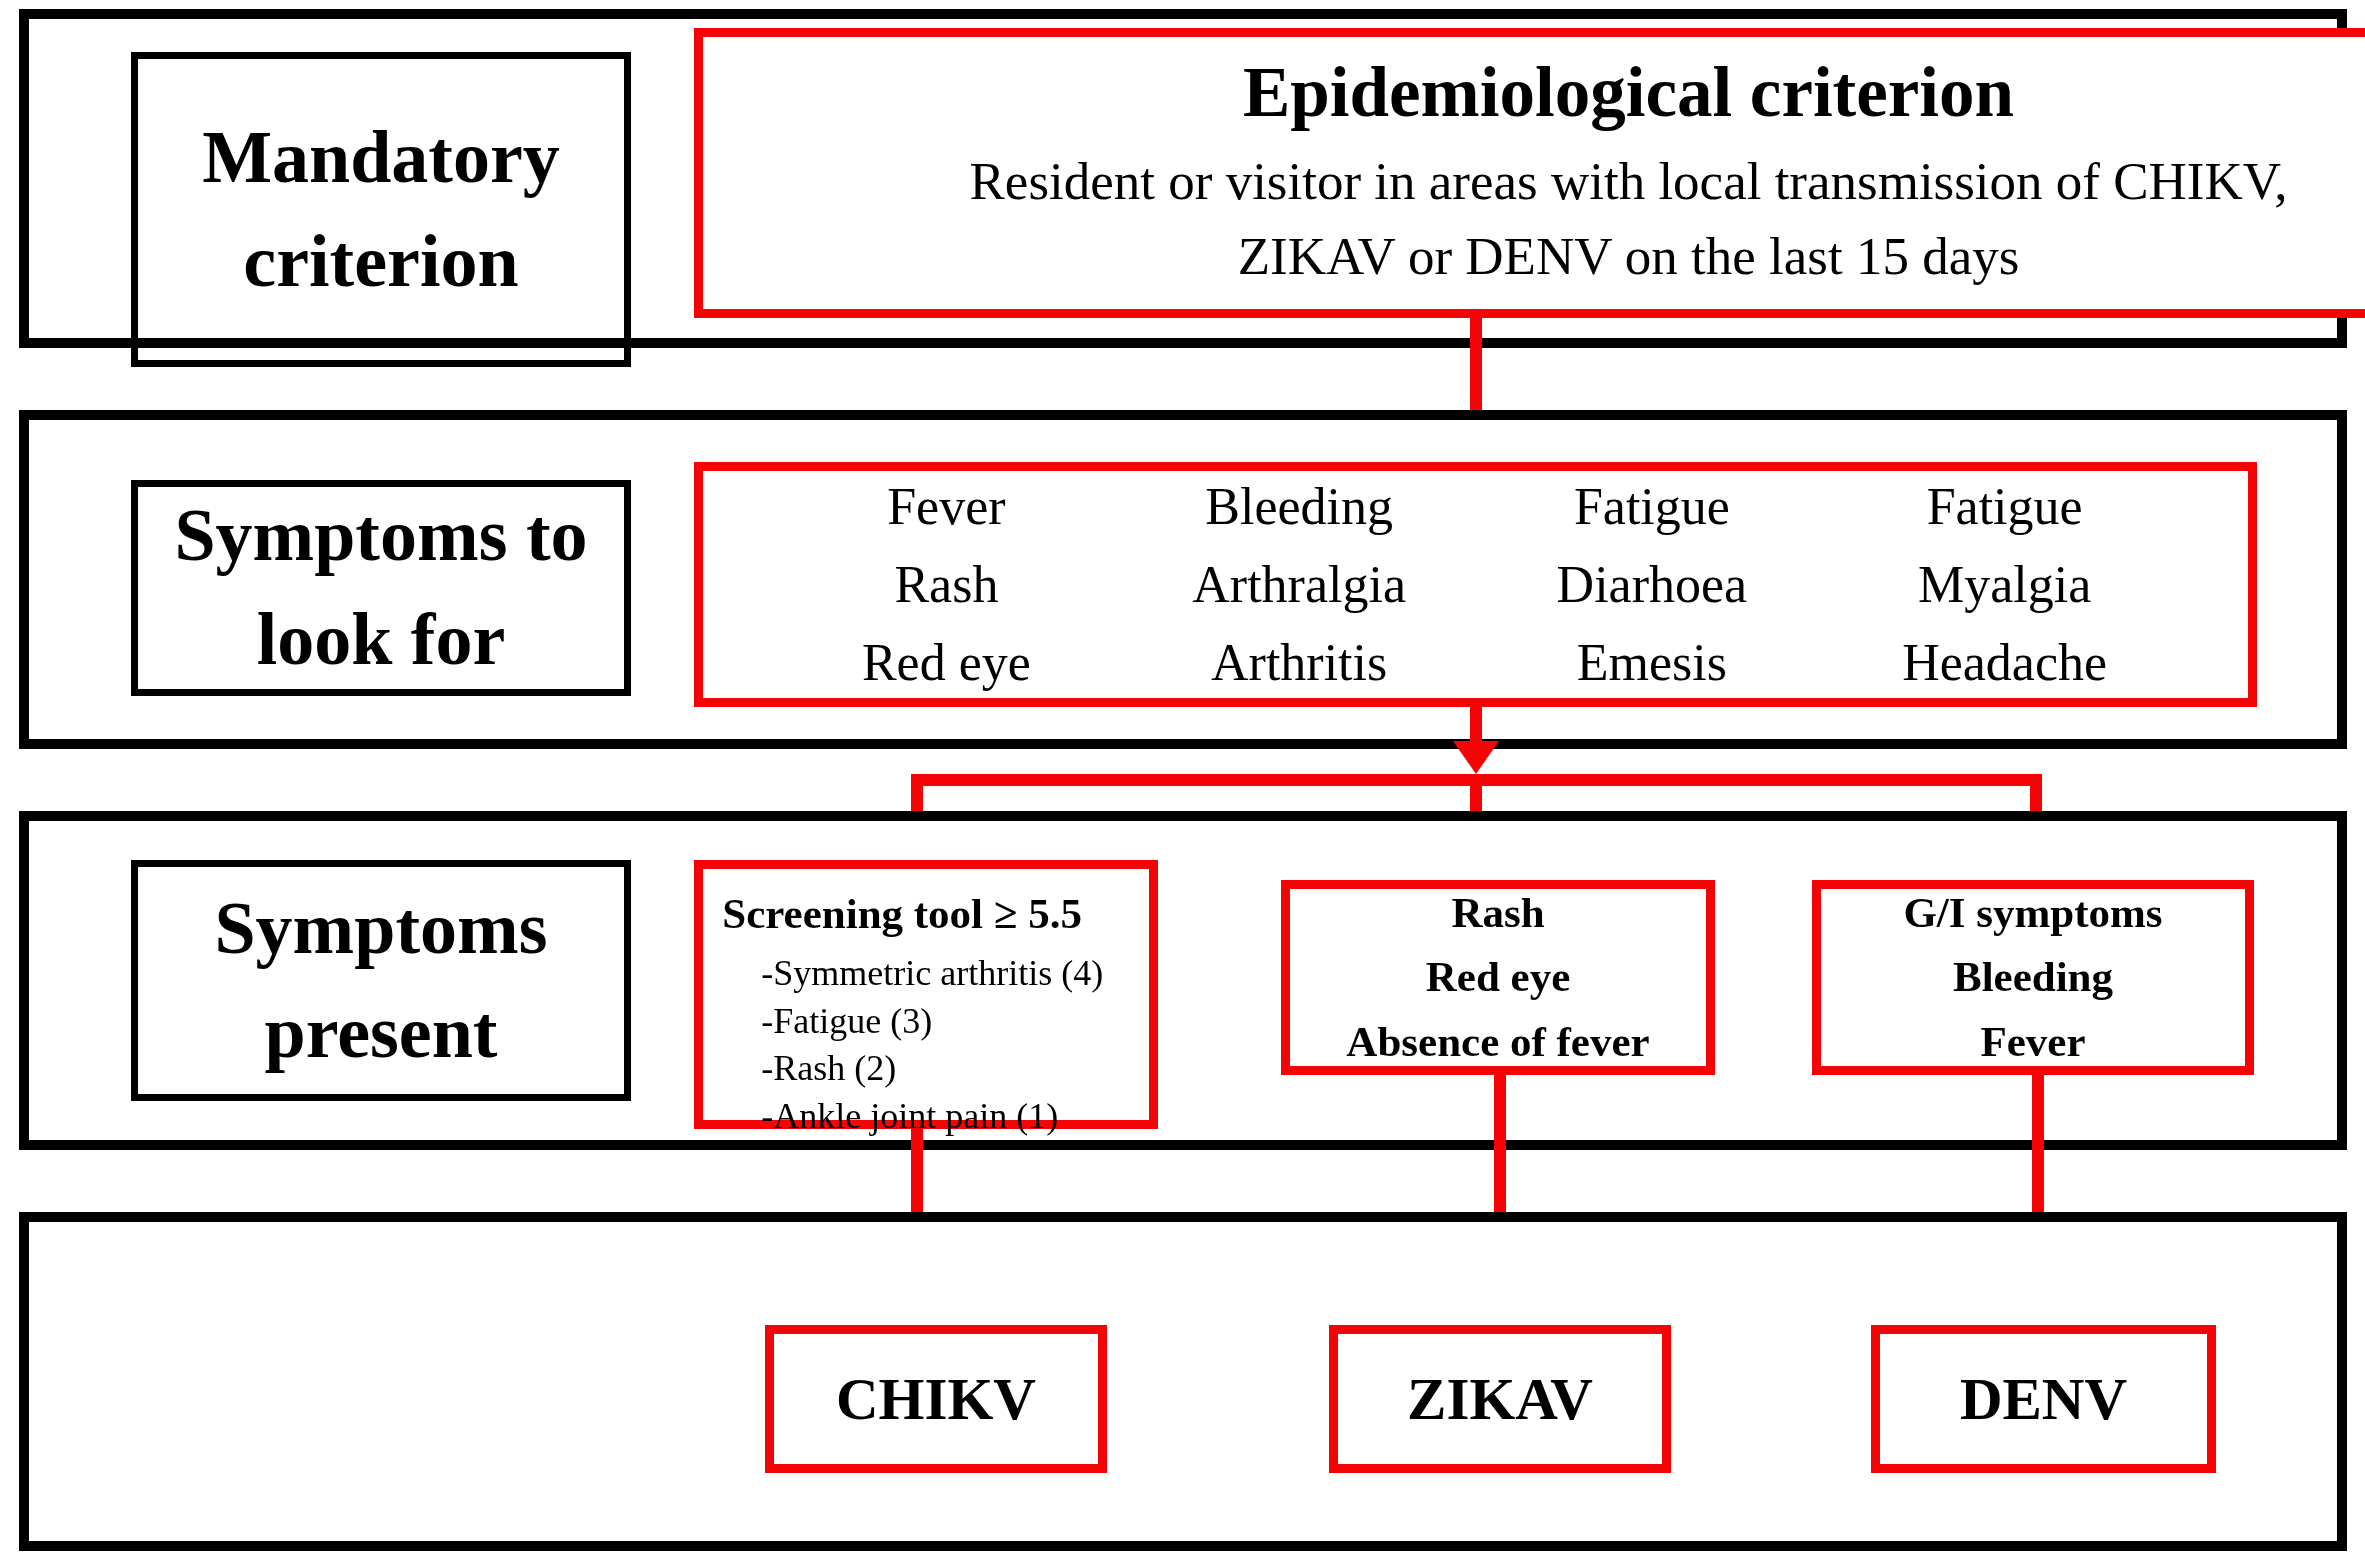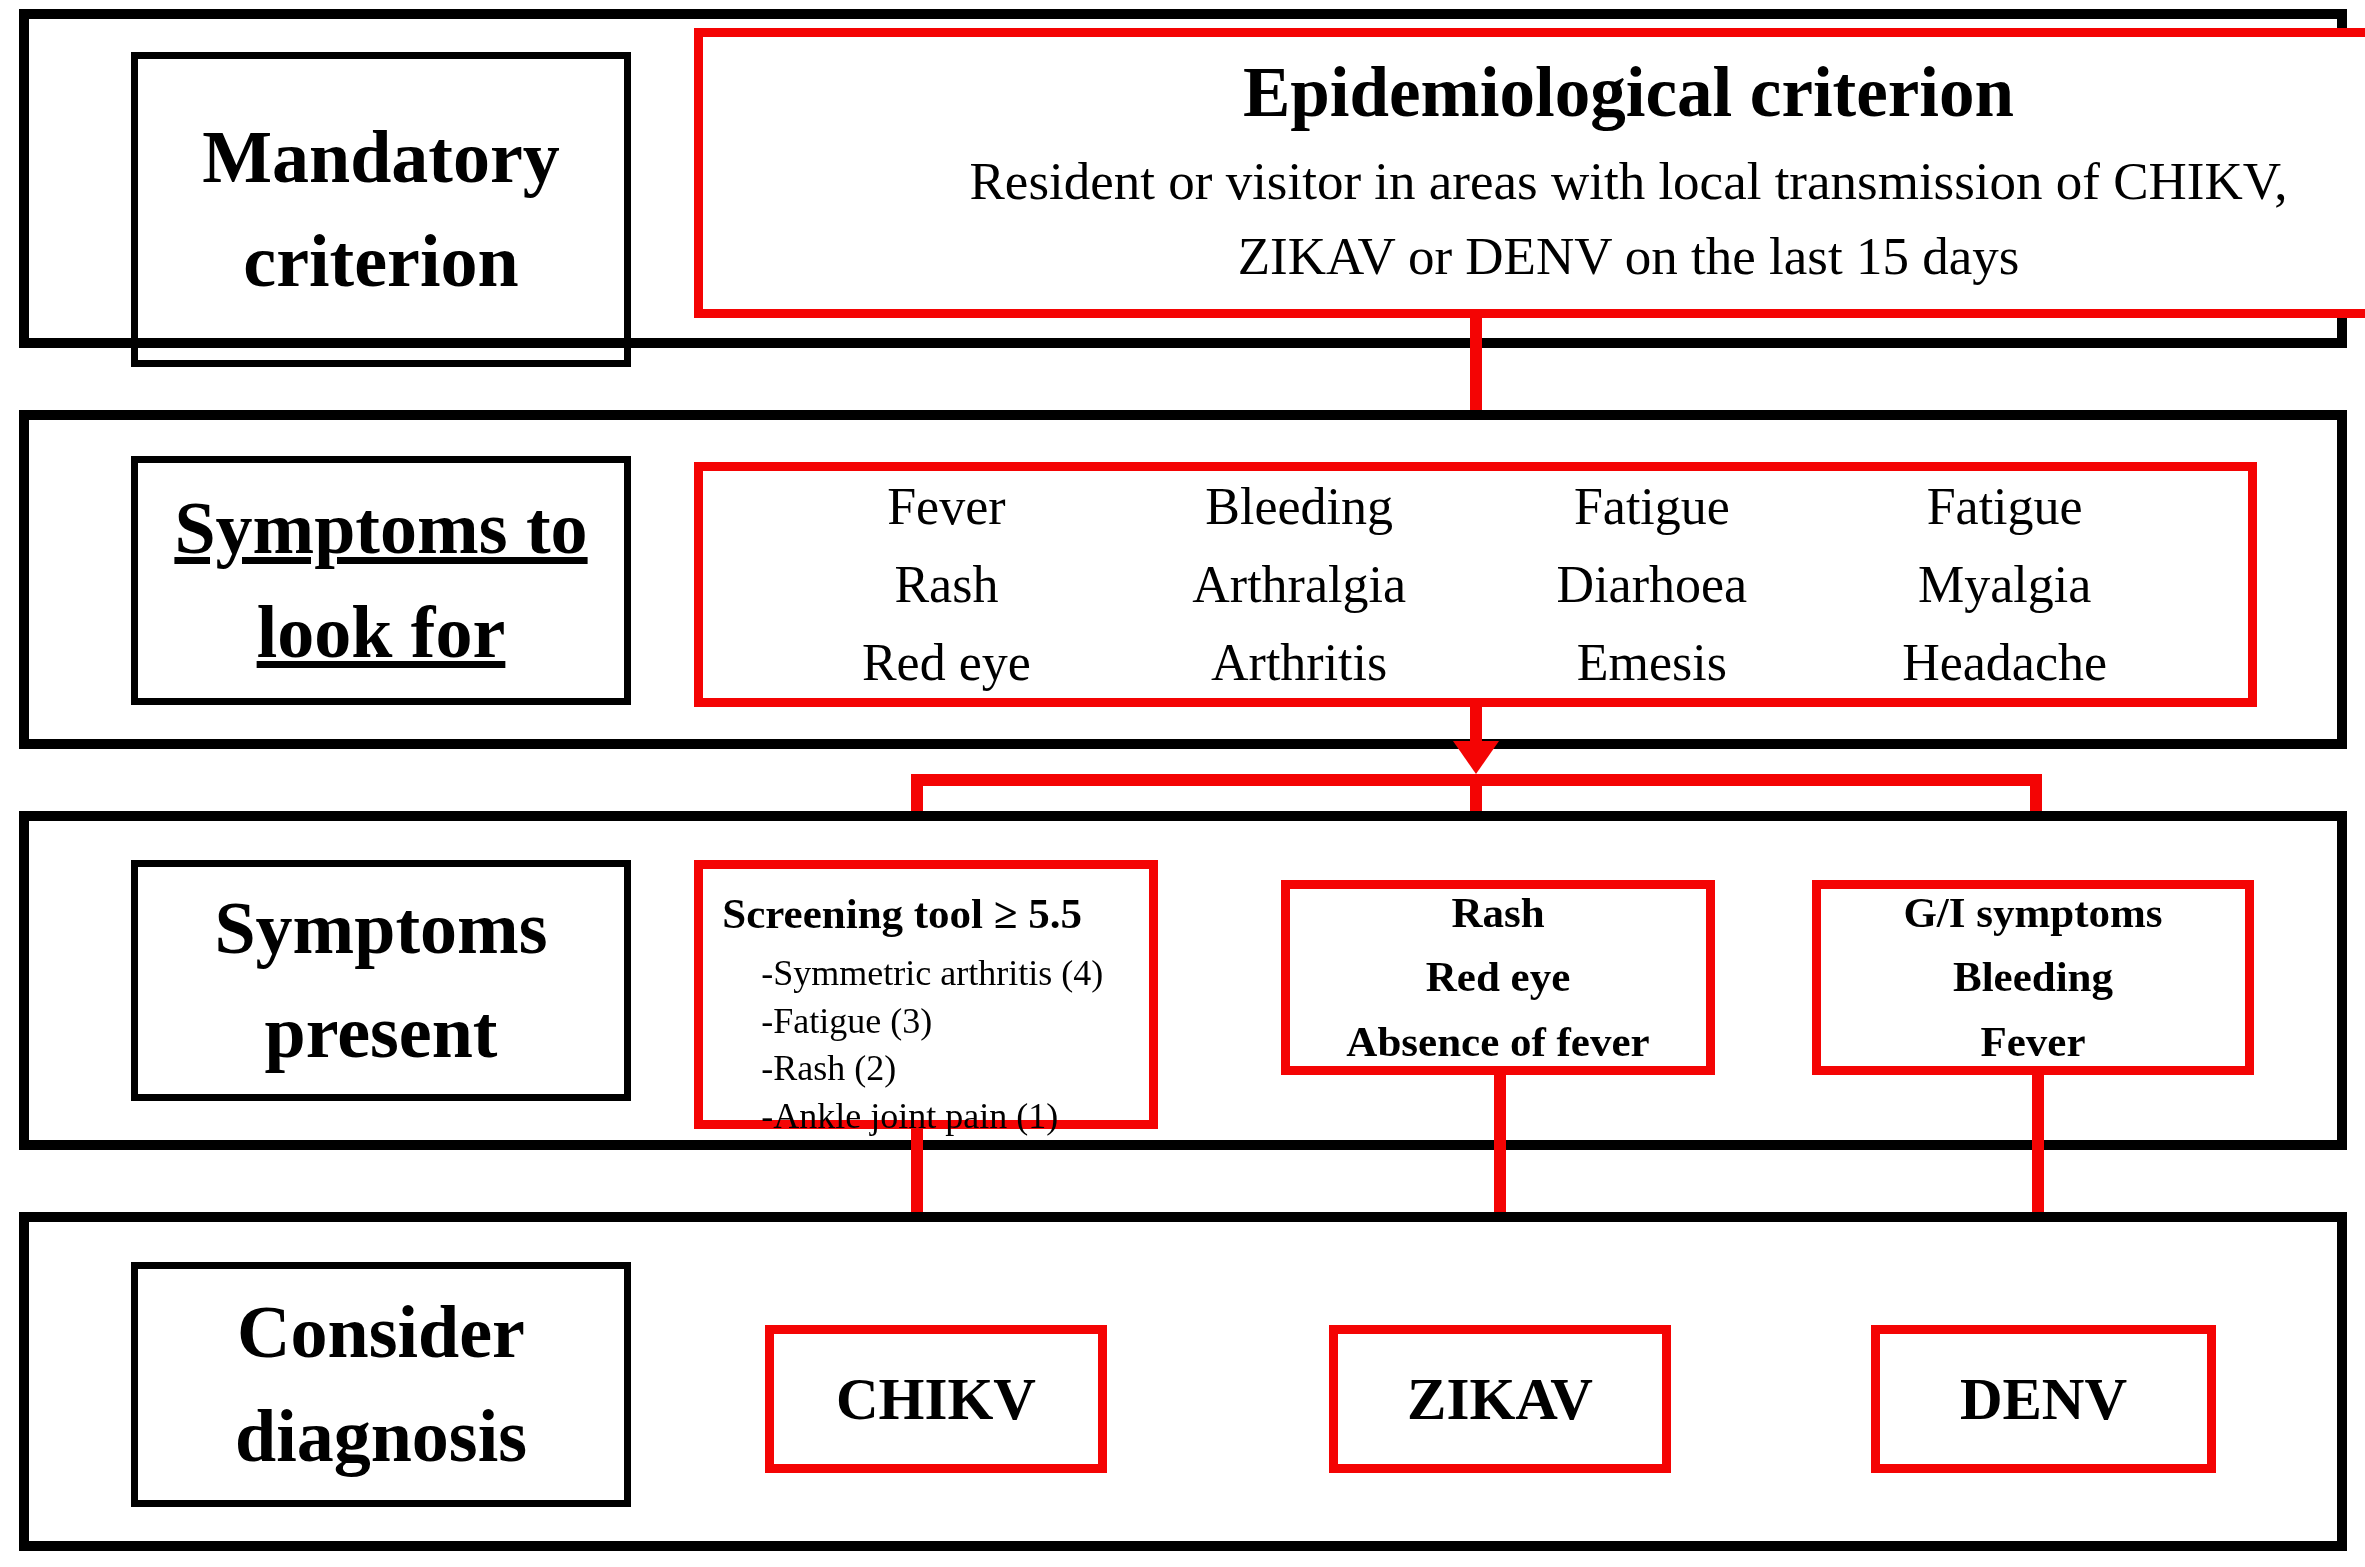--- a/index.html
+++ b/index.html
@@ -97,21 +97,21 @@
     <div class="epi-title">Epidemiological criterion</div>
     <div class="epi-body">Resident or visitor in areas with local transmission of CHIKV,</div>
     <div class="epi-body">ZIKAV or DENV on the last 15 days</div>
   </div>
 
   <div class="arrow-shaft" style="left:1470px;top:318px;height:111px;"></div>
   <div class="arrow-head" style="left:1453px;top:429px;"></div>
 
   <div class="band" style="left:18.6px;top:410px;width:2328px;height:339px;"></div>
 
-  <div class="label-box" style="left:131px;top:456px;width:500px;height:249px;text-decoration:underline;">
+  <div class="label-box" style="left:131px;top:480px;width:500px;height:216px;">
     <span>Symptoms to look for</span>
   </div>
 
   <div class="red-box symptoms-grid" style="left:694px;top:462px;width:1563px;height:245px;">
     <div class="symptom-col">
       <div>Fever</div>
       <div>Rash</div>
       <div>Red eye</div>
     </div>
     <div class="symptom-col">
@@ -175,23 +175,20 @@
   <div class="arrow-head" style="left:894px;top:1293px;"></div>
 
   <div class="arrow-shaft" style="left:1494px;top:1075px;height:218px;"></div>
   <div class="arrow-head" style="left:1477px;top:1293px;"></div>
 
   <div class="arrow-shaft" style="left:2032px;top:1075px;height:218px;"></div>
   <div class="arrow-head" style="left:2015px;top:1293px;"></div>
 
   <div class="band" style="left:18.6px;top:1212px;width:2328px;height:339px;"></div>
 
-  <div class="label-box" style="left:131px;top:1262px;width:500px;height:245px;">
-    <span>Consider diagnosis</span>
-  </div>
 
   <div class="red-box diagnosis-box" style="left:765px;top:1325px;width:342px;height:148px;">
     <span>CHIKV</span>
   </div>
 
   <div class="red-box diagnosis-box" style="left:1329px;top:1325px;width:342px;height:148px;">
     <span>ZIKAV</span>
   </div>
 
   <div class="red-box diagnosis-box" style="left:1871px;top:1325px;width:345px;height:148px;">

